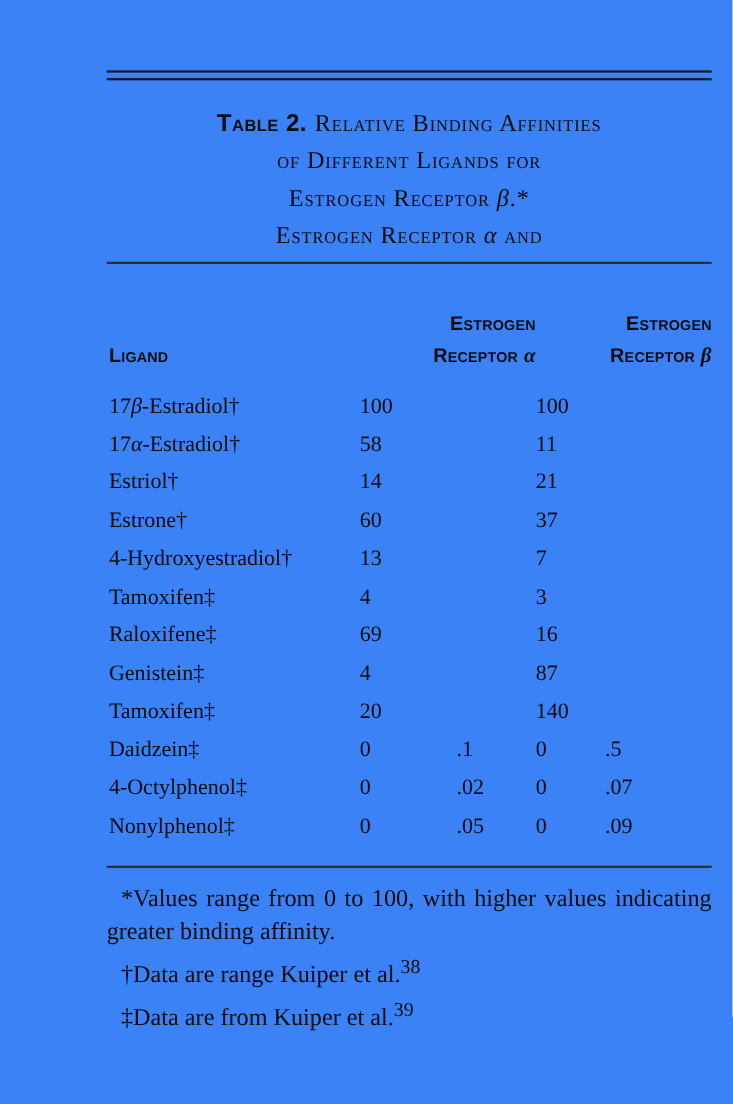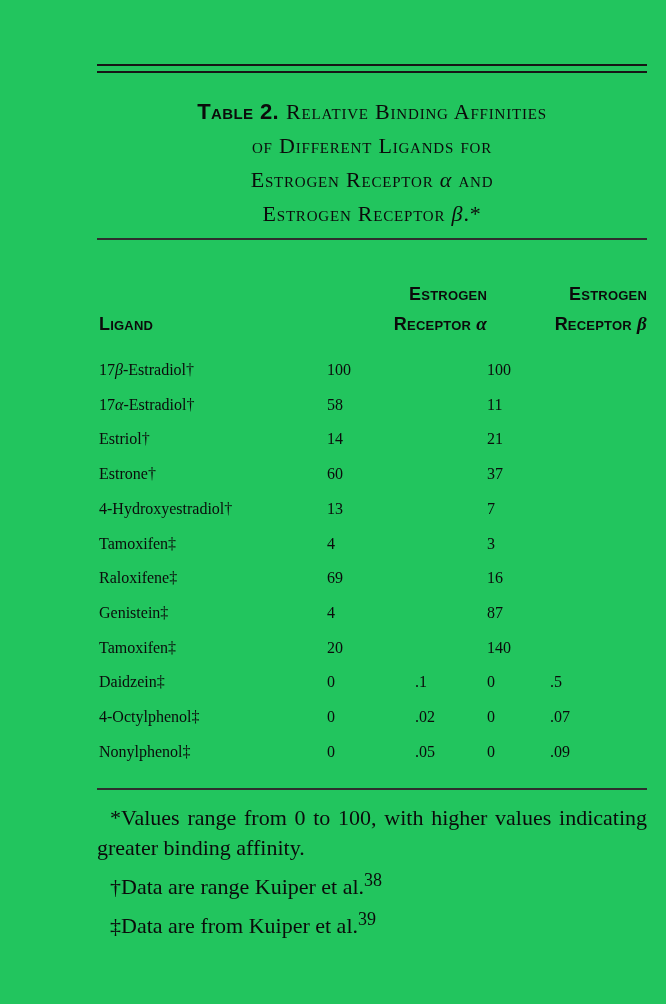--- a/index.html
+++ b/index.html
@@ -1,19 +1,19 @@
 <!DOCTYPE html>
 <html><head>
 <meta charset="utf-8">
 <style>
   html,body{margin:0;padding:0;background:#ffffff;}
   .page{
     position:relative;
     width:666px;height:1004px;
-    background:#22c55e;
+    background:#3b82f6;
     color:#0b0b0b;
     font-family:"Liberation Serif", serif;
     overflow:hidden;
   }
   .fig{
     position:absolute;left:57px;top:48px;width:550px;
   }
   .rule-double{
     height:5px;
     border-top:2px solid #161616;
@@ -52,21 +52,21 @@
     font-size:18px;
     line-height:29px;
     font-variant:small-caps;
     letter-spacing:0.2px;
   }
   th.h-ligand{text-align:left;padding-left:2px;}
   th.h-val{text-align:right;}
   th.h-beta{padding-left:28px;}
   .h-line{display:block;}
   tbody td{
-    font-size:16px;
+    font-size:20px;
     line-height:34.7px;
     padding:0;
     white-space:nowrap;
   }
   td.c-ligand{text-align:left;padding-left:2px;}
   td.c-val{text-align:left;}
   .ip{display:inline-block;text-align:left;}
   .ip-a{min-width:88px;}
   .ip-b{min-width:63px;}
   .rule-bottom{margin-top:19px;}
@@ -97,22 +97,22 @@
 <div class="page">
   <figure class="fig">
 
     <div class="rule-double"></div>
 
     <div class="title">
       <div>
         <span class="t-tag">Table 2.</span><span>Relative Binding Affinities</span>
       </div>
       <div>of Different Ligands for</div>
+      <div>Estrogen Receptor <i class="gk">β</i>.*</div>
       <div>Estrogen Receptor <i class="gk">α</i> and</div>
-      <div>Estrogen Receptor <i class="gk">β</i>.*</div>
     </div>
 
     <div class="rule rule-under-title"></div>
 
     <table class="data-table">
       <colgroup>
         <col style="width:230px">
         <col style="width:160px">
         <col style="width:160px">
       </colgroup>

